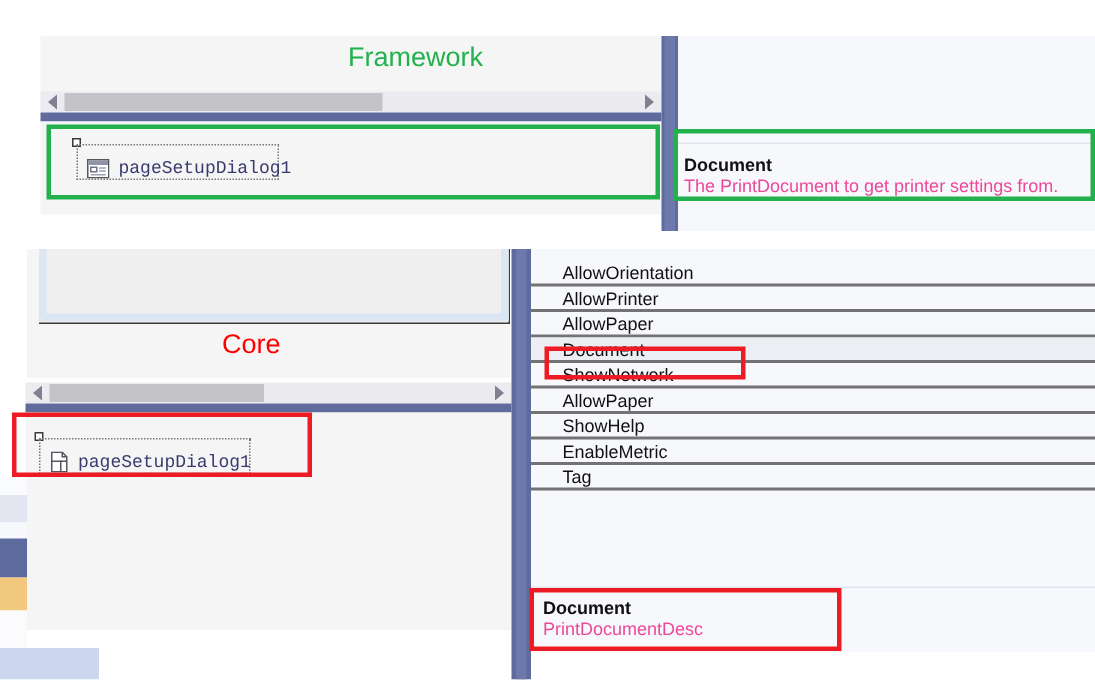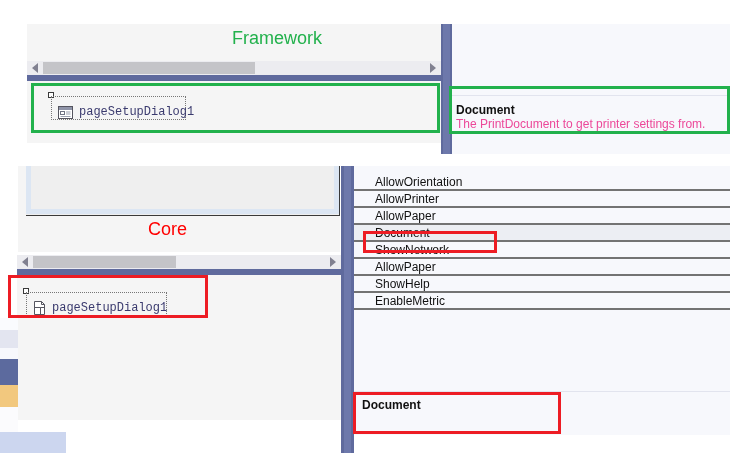--- a/index.html
+++ b/index.html
@@ -306,24 +306,29 @@
         <span class="prop-name">AllowPaper</span>
       </div>
       <div class="prop-row">
         <div class="prop-spacer"></div>
         <span class="prop-name">ShowHelp</span>
       </div>
       <div class="prop-row">
         <div class="prop-spacer"></div>
         <span class="prop-name">EnableMetric</span>
       </div>
+      <div class="prop-row">
+        <div class="prop-spacer"></div>
+        <span class="prop-name">Tag</span>
+      </div>
     </div>
 </div>
 
 <div class="abs descpane" style="left:354px; top:391px; width:376px; height:44px;"></div>
 <div class="abs" style="left:354px; top:391px; width:376px; height:1px; background:#e2e4ee;"></div>
 
 <div class="abs" style="left:362px; top:398px; width:360px;">
   <div class="desc-title">Document</div>
+  <div class="desc-body">PrintDocumentDesc</div>
 </div>
 
 <div class="abs anno anno-red" style="left:363px; top:231px; width:134px; height:22px;"></div>
 <div class="abs anno anno-red" style="left:353px; top:392px; width:208px; height:42px;"></div>
 
 </body></html>

